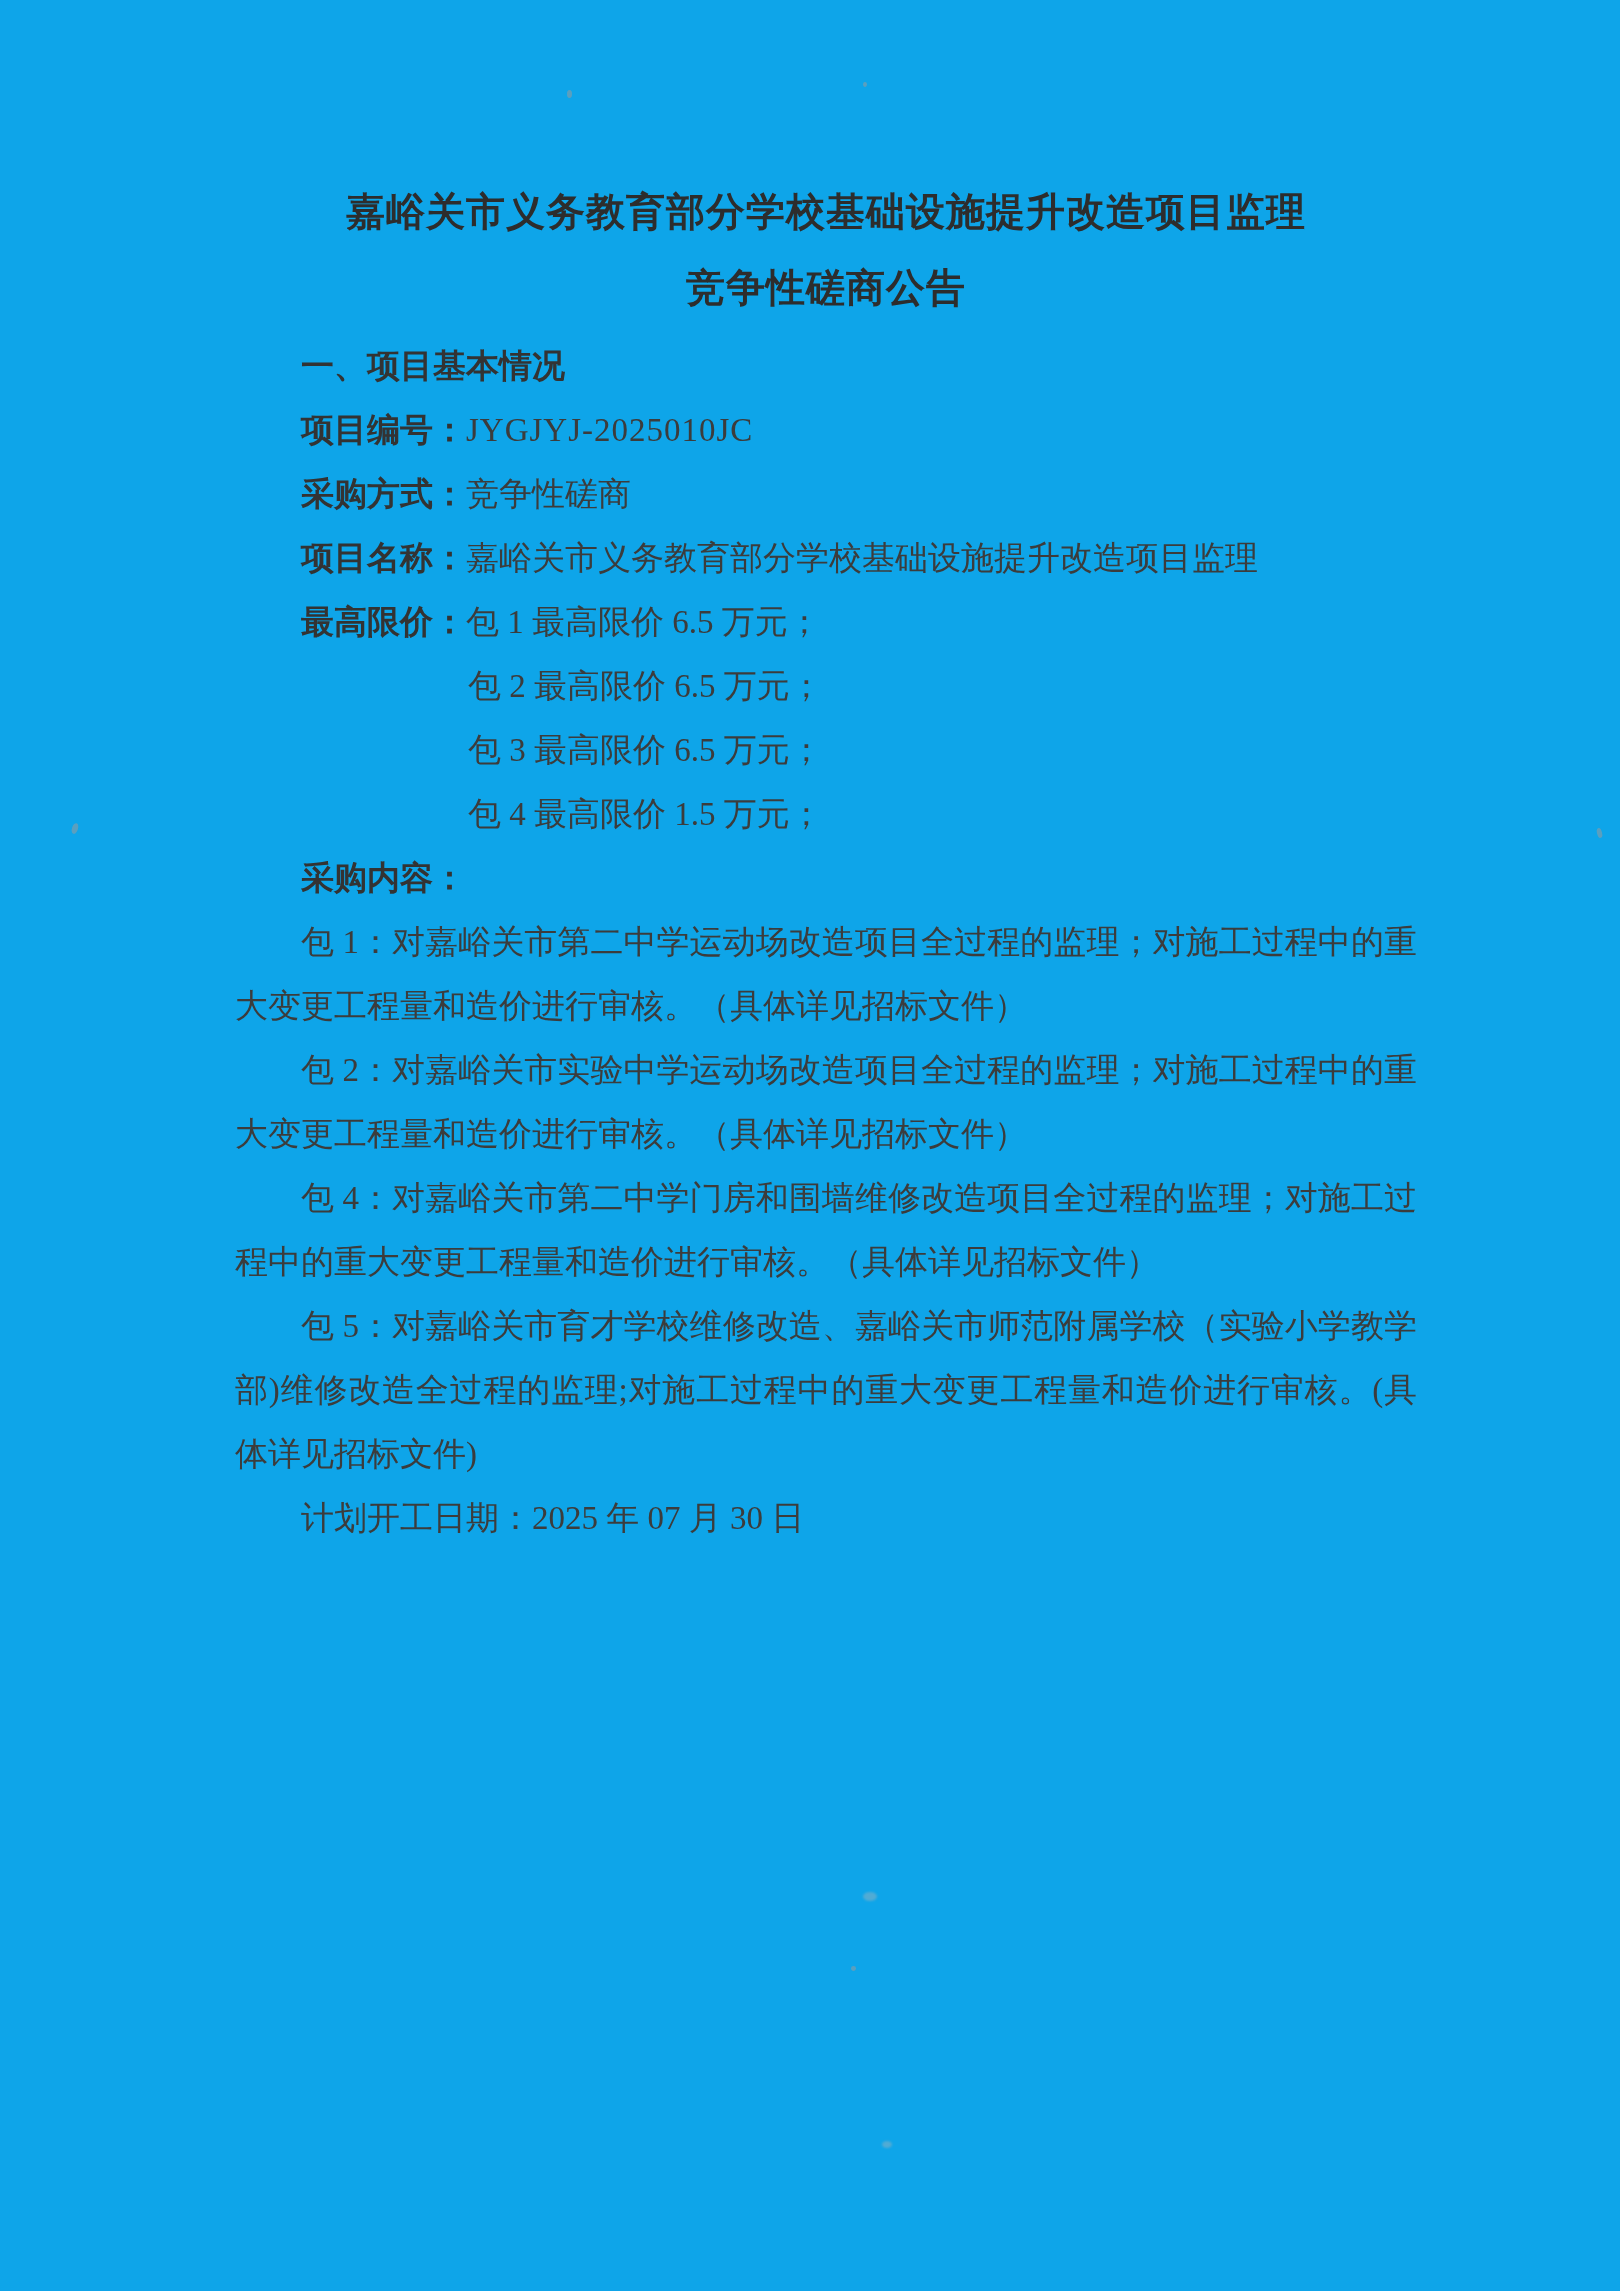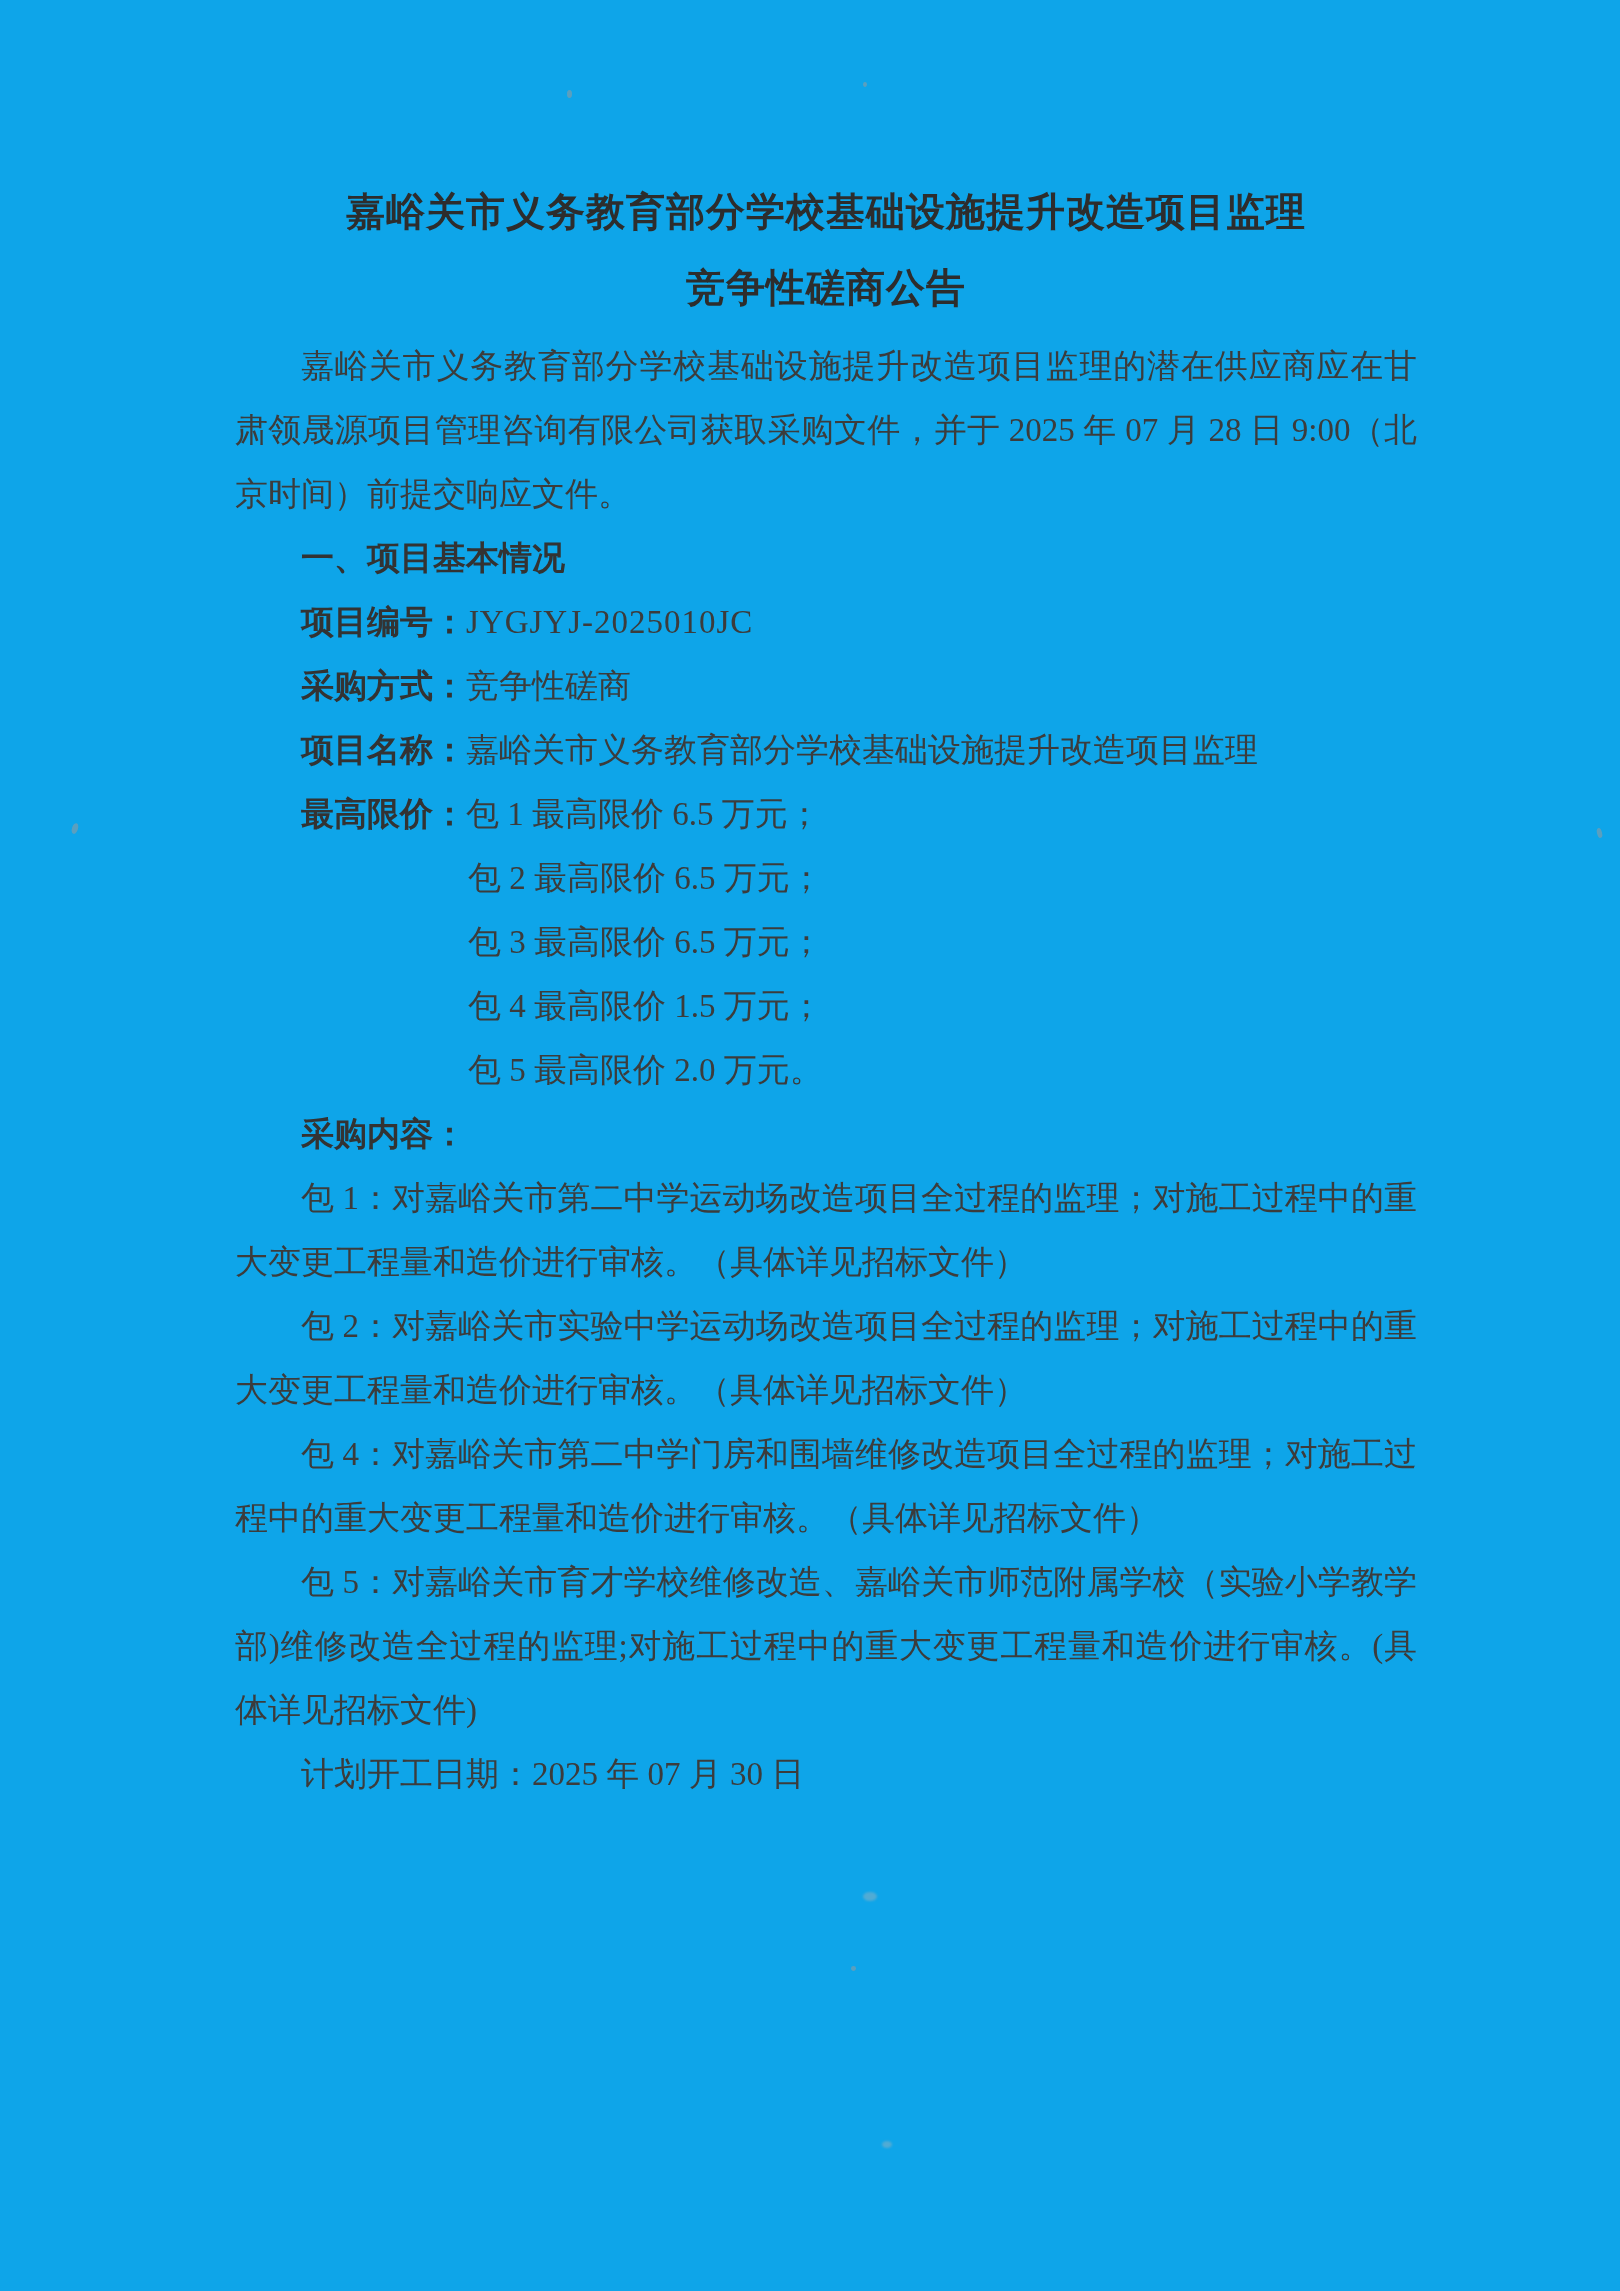--- a/index.html
+++ b/index.html
@@ -46,41 +46,39 @@
 <body>
 
 <div class="page">
   <div class="content">
 
     <h1 class="title">
       <div>嘉峪关市义务教育部分学校基础设施提升改造项目监理</div>
       <div>竞争性磋商公告</div>
     </h1>
 
-    <p class="para indent">嘉峪关市义务教育部分学校基础设施提升改造项目监理的潜在供应商应在甘肃领晟源项目管理咨询有限公司获取采购文件，并于 2025 年 07 月 28 日 9:00（北京时间）前提交响应文件。</p>
 
     <div class="line heading">一、项目基本情况</div>
 
     <div class="line indent">
       <span class="b">项目编号：</span><span class="latin">JYGJYJ-2025010JC</span>
     </div>
     <div class="line indent">
       <span class="b">采购方式：</span><span>竞争性磋商</span>
     </div>
     <div class="line indent">
       <span class="b">项目名称：</span><span>嘉峪关市义务教育部分学校基础设施提升改造项目监理</span>
     </div>
 
     <div class="line indent">
       <span class="b">最高限价：</span><span>包 1 最高限价 6.5 万元；</span>
     </div>
     <div class="line price-cont">包 2 最高限价 6.5 万元；</div>
     <div class="line price-cont">包 3 最高限价 6.5 万元；</div>
     <div class="line price-cont">包 4 最高限价 1.5 万元；</div>
-    <div class="line price-cont">包 5 最高限价 2.0 万元。</div>
 
     <div class="line indent b">采购内容：</div>
 
     <p class="para indent">包 1：对嘉峪关市第二中学运动场改造项目全过程的监理；对施工过程中的重大变更工程量和造价进行审核。（具体详见招标文件）</p>
     <p class="para indent">包 2：对嘉峪关市实验中学运动场改造项目全过程的监理；对施工过程中的重大变更工程量和造价进行审核。（具体详见招标文件）</p>
     <p class="para indent">包 4：对嘉峪关市第二中学门房和围墙维修改造项目全过程的监理；对施工过程中的重大变更工程量和造价进行审核。（具体详见招标文件）</p>
     <p class="para indent">包 5：对嘉峪关市育才学校维修改造、嘉峪关市师范附属学校（实验小学教学部)维修改造全过程的监理;对施工过程中的重大变更工程量和造价进行审核。(具体详见招标文件)</p>
 
     <div class="line indent">计划开工日期：2025 年 07 月 30 日</div>
 

